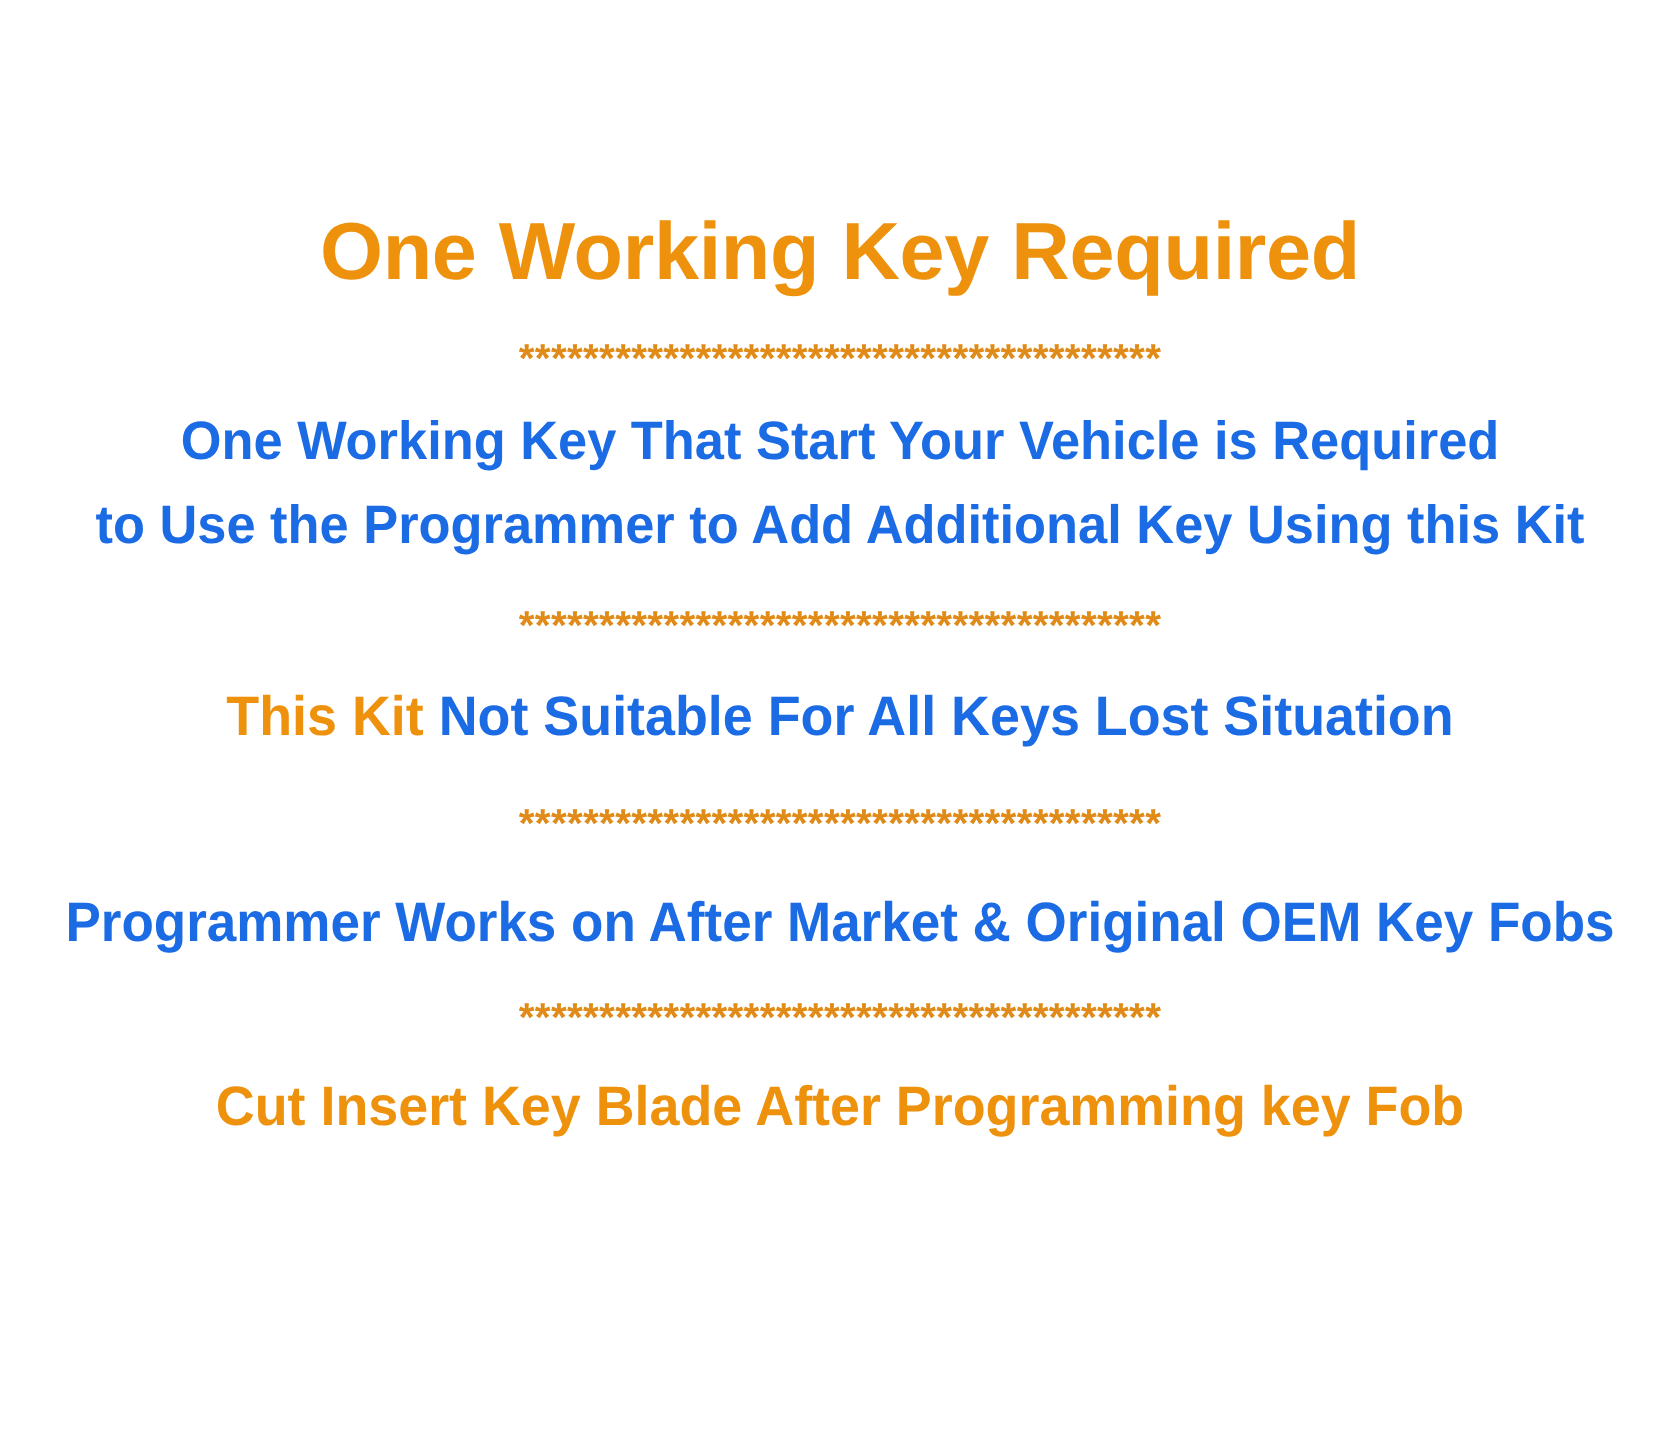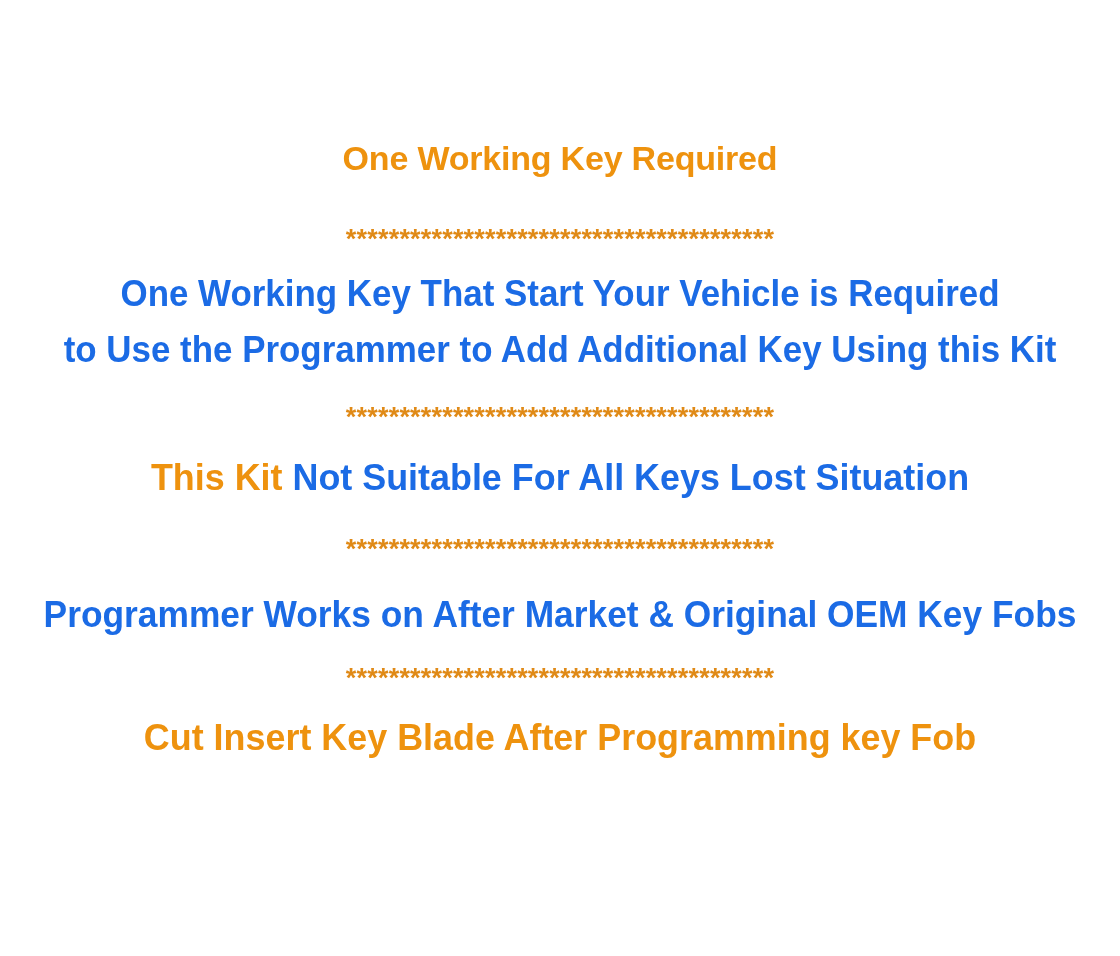--- a/index.html
+++ b/index.html
@@ -24,21 +24,21 @@
     align-items: center;
   }
 
   
   .headline {
     position: absolute;
     top: 141px;
     left: 0;
     width: 1120px;
     text-align: center;
-    font-size: 34px;
+    font-size: 54px;
     font-weight: bold;
     letter-spacing: -0.2px;
     color: #ee920e;
     line-height: 1.0;
     white-space: nowrap;
   }
 
   
   .divider {
     position: absolute;

